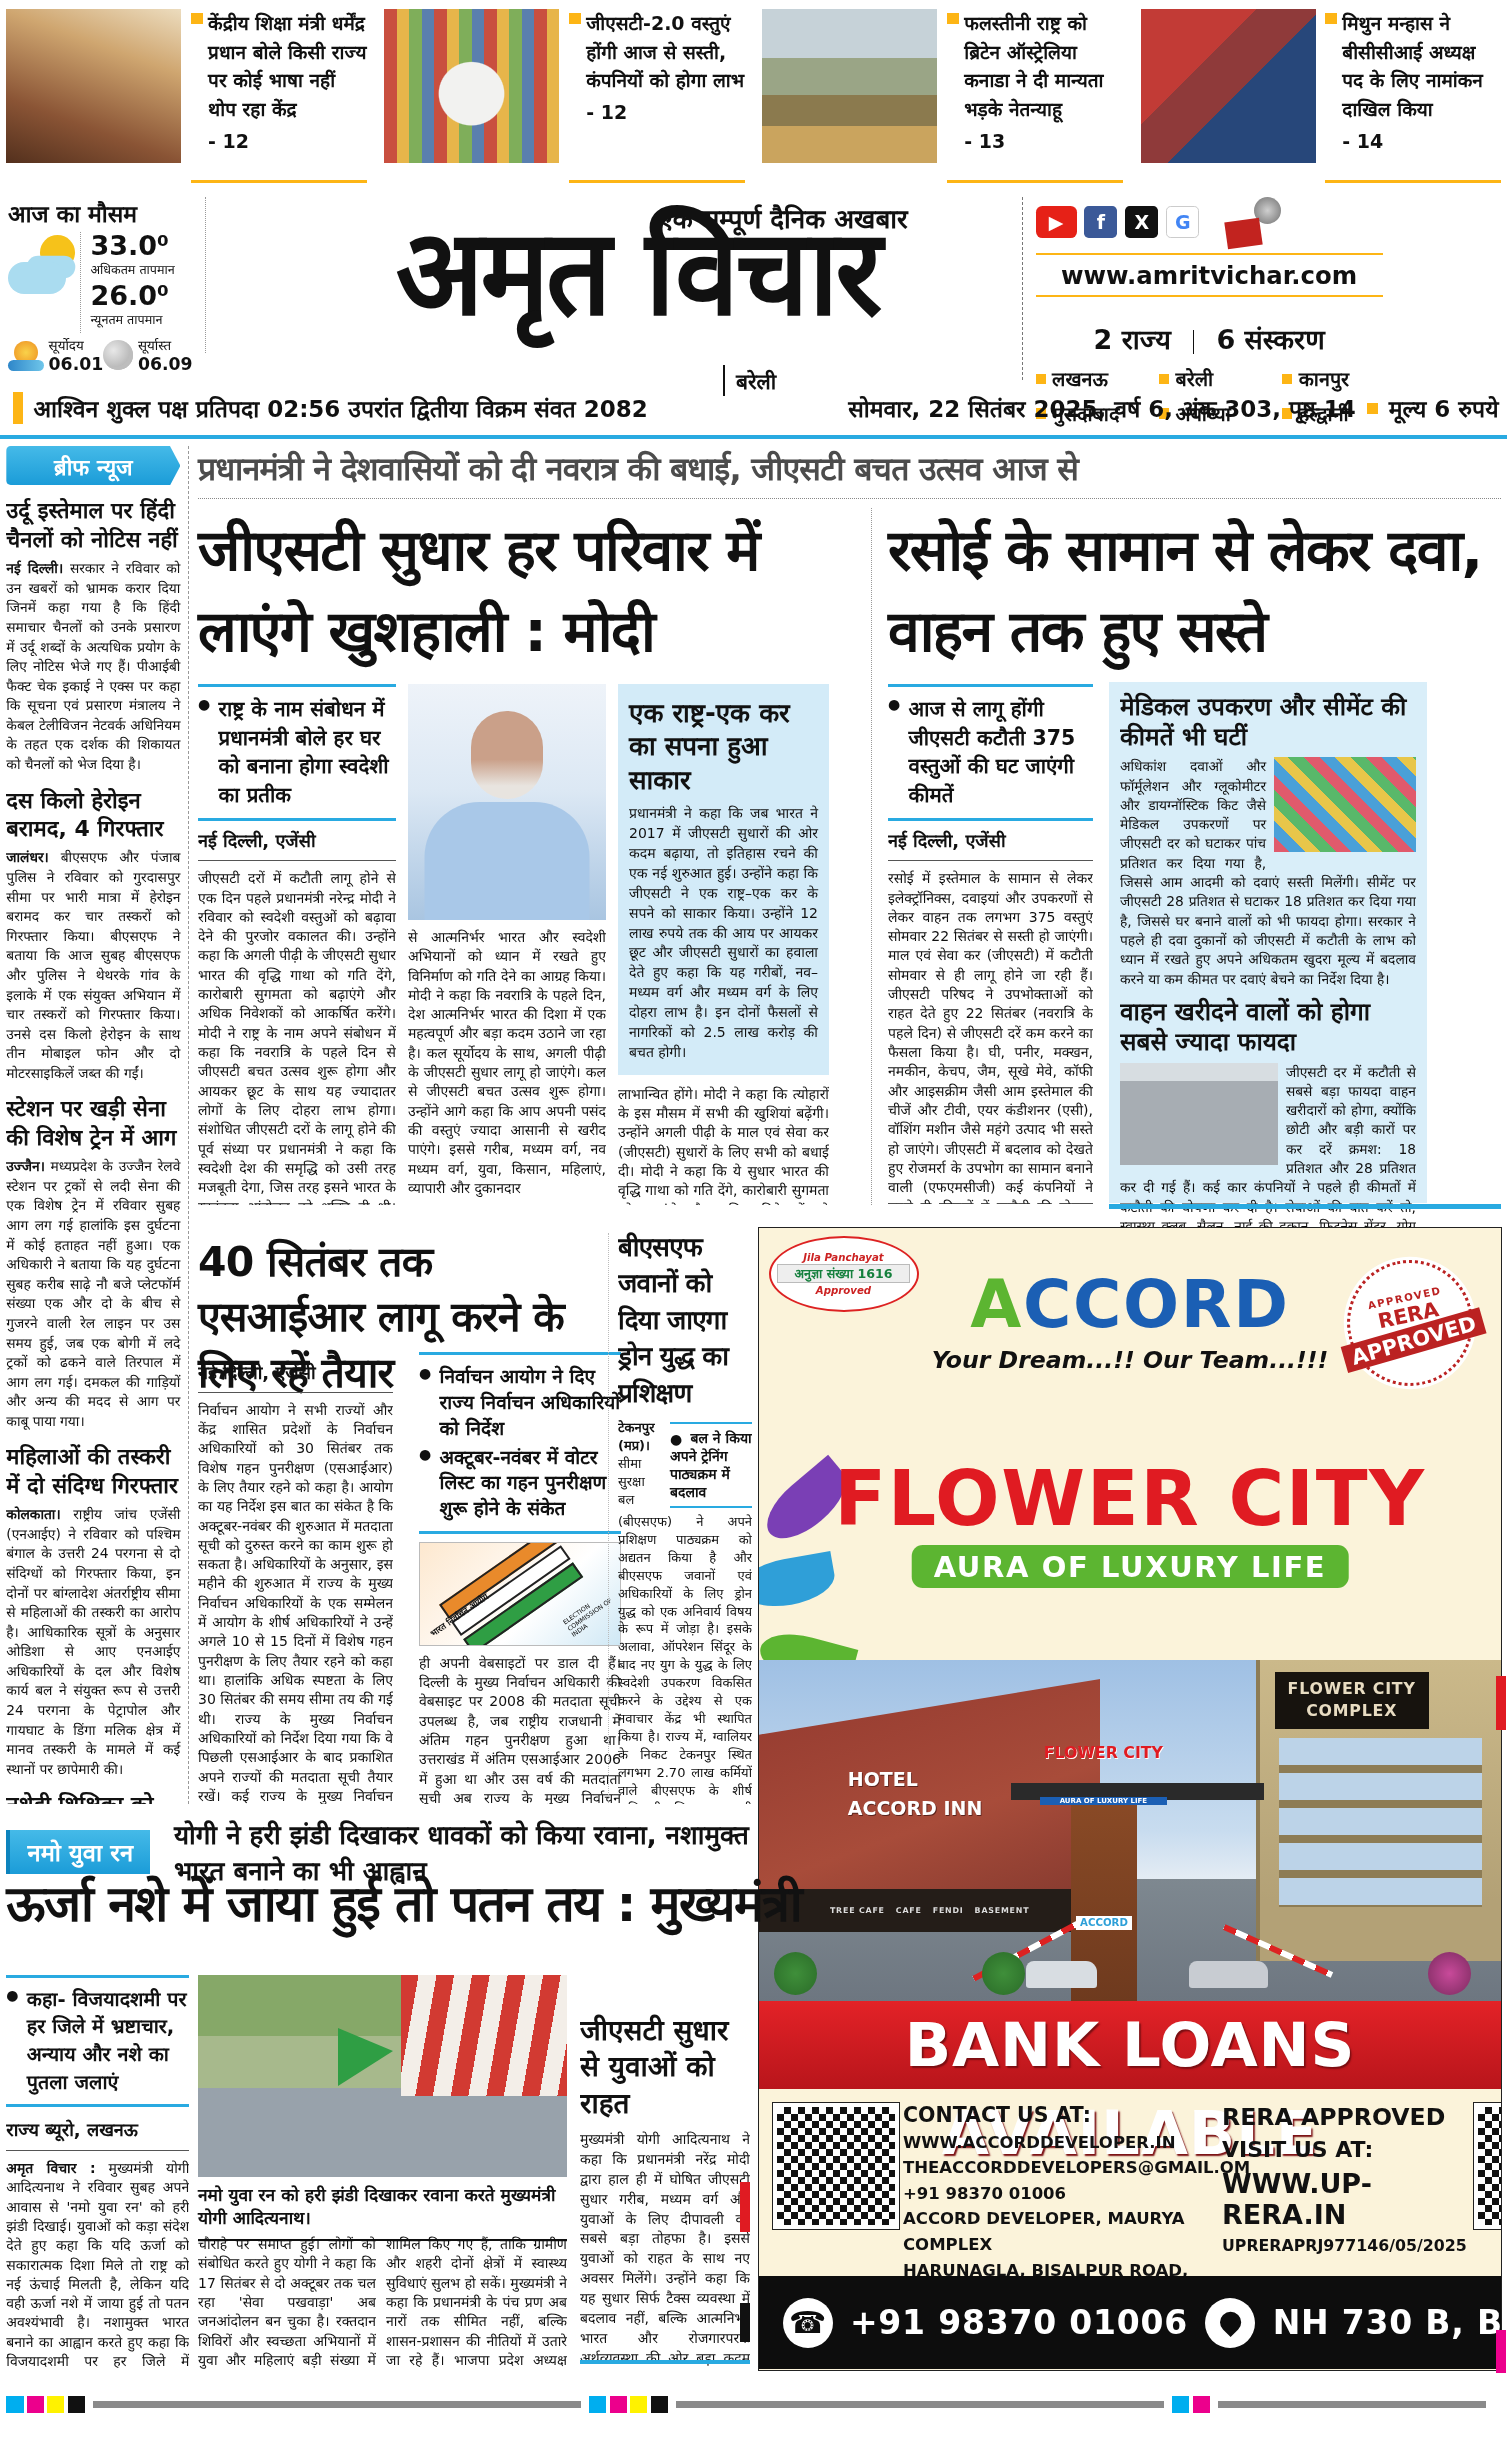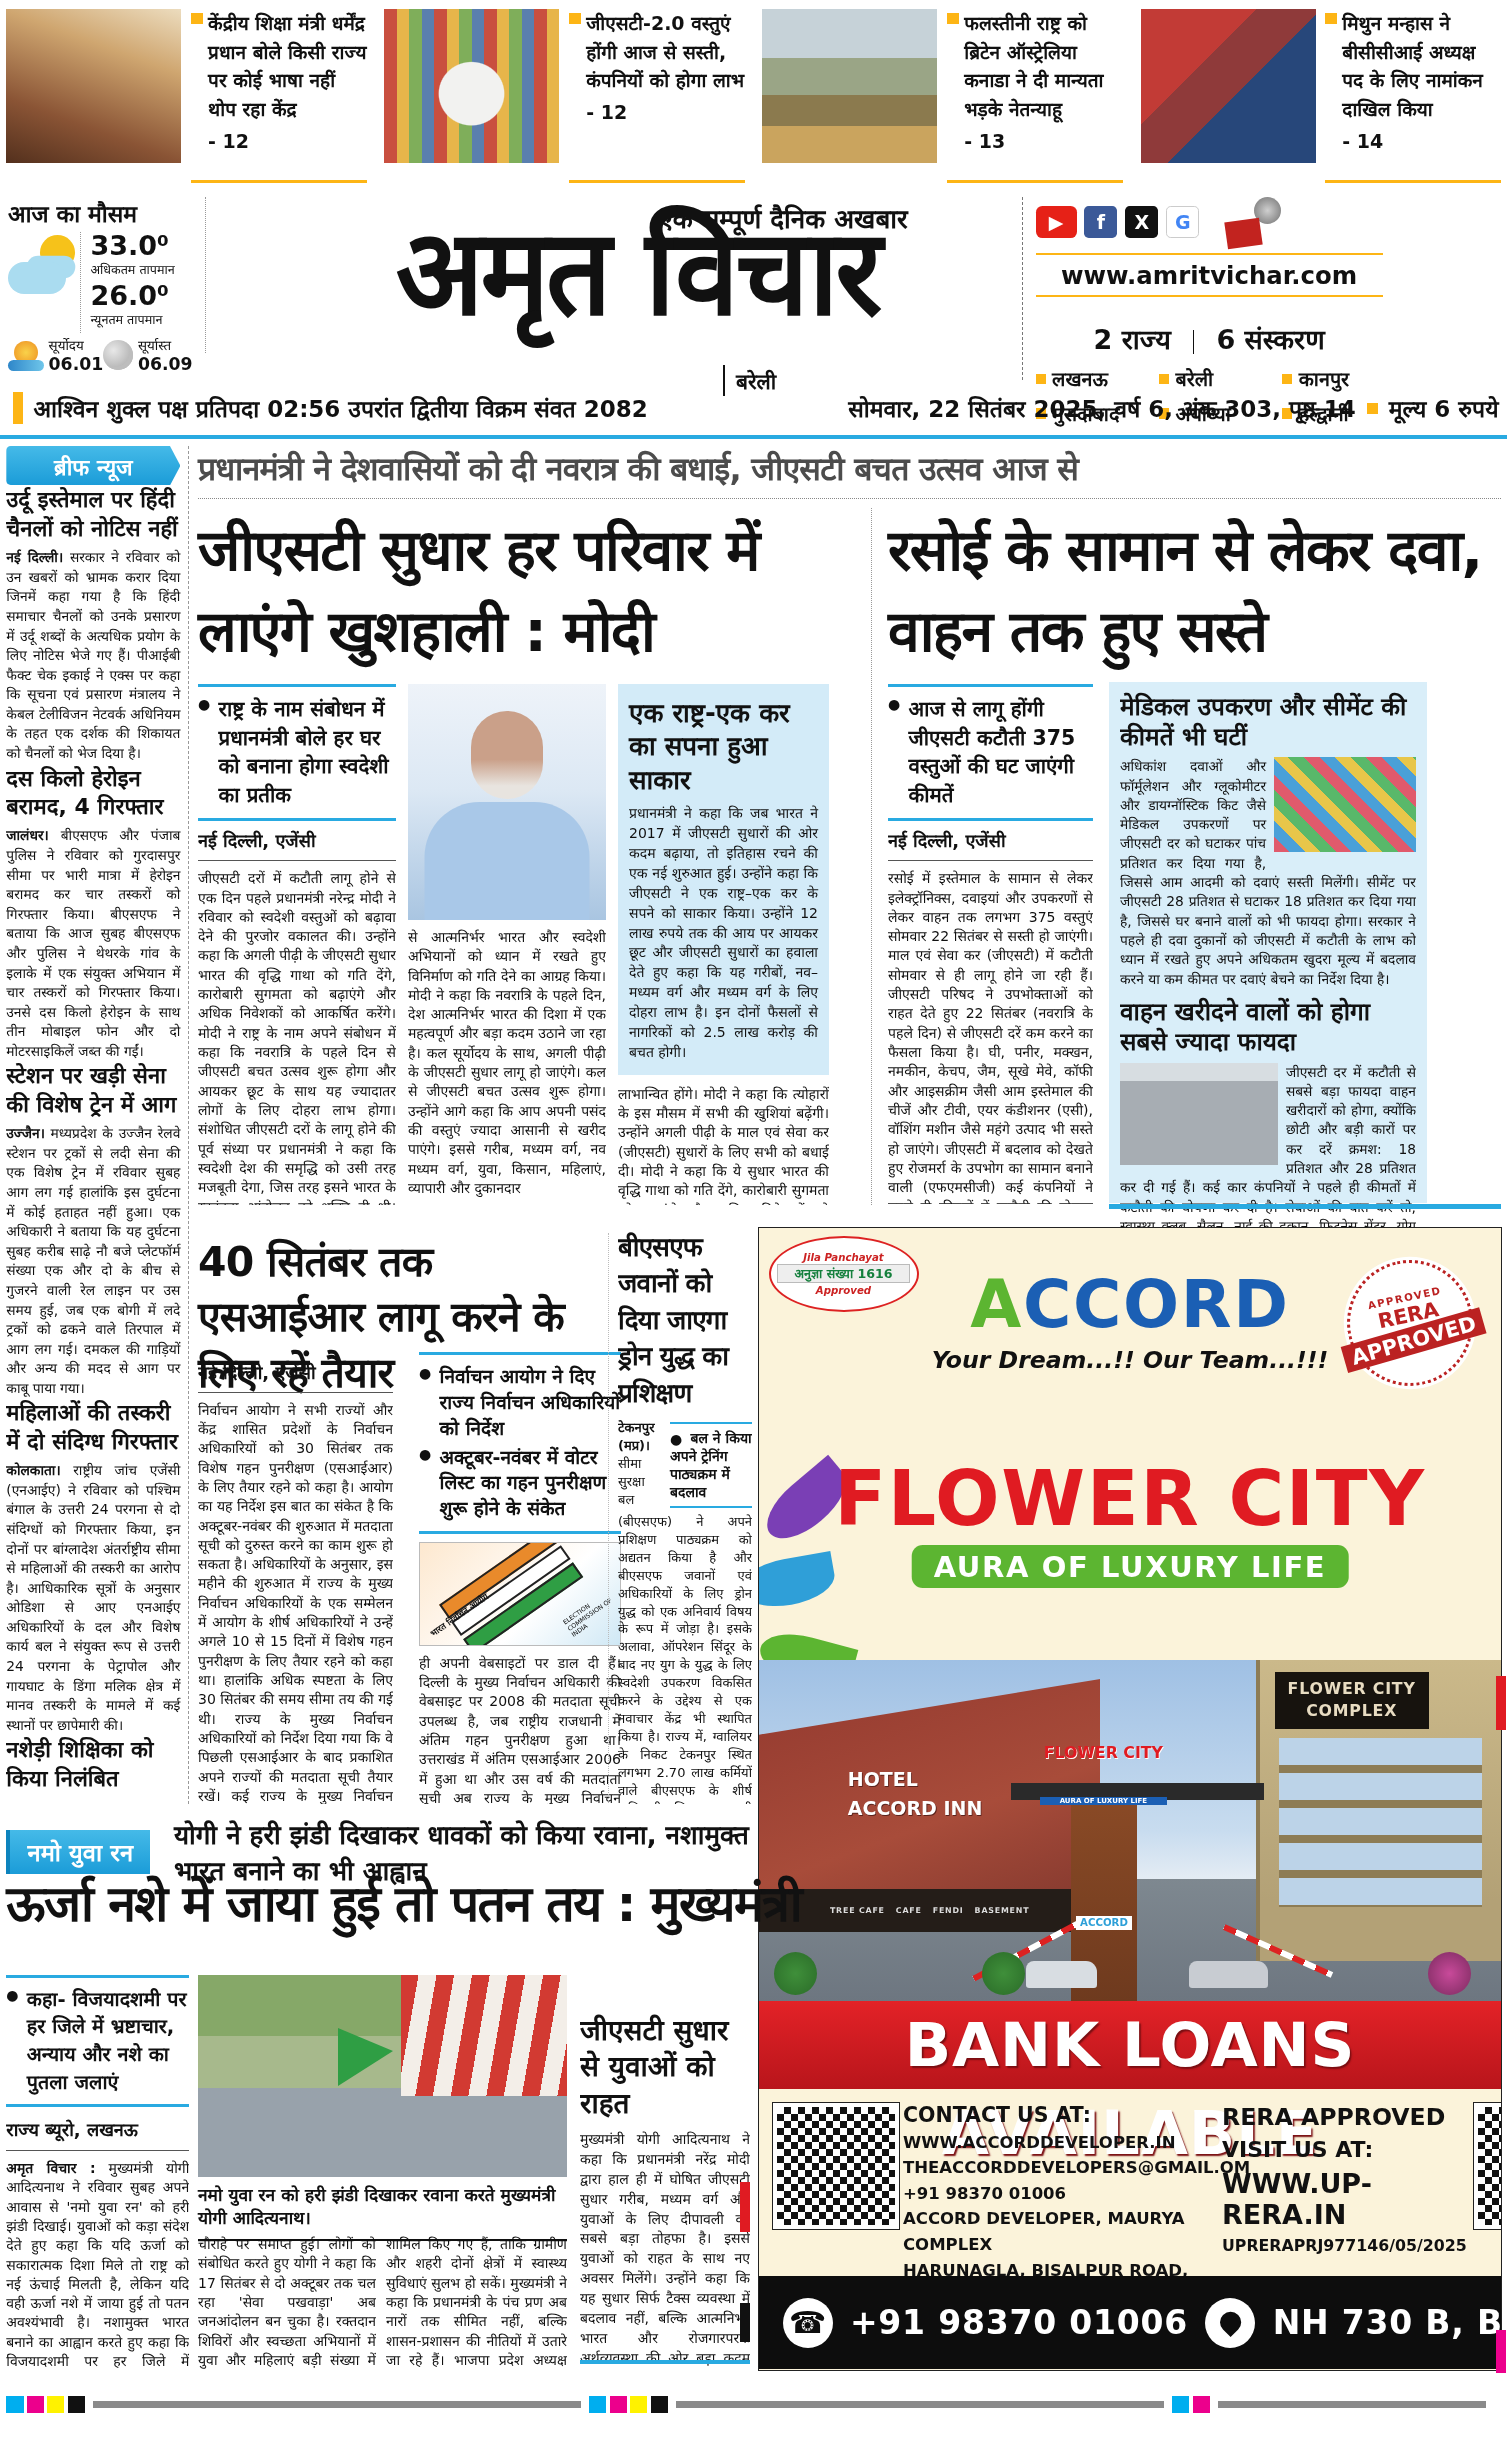--- a/index.html
+++ b/index.html
@@ -72,21 +72,21 @@
             font-size:23px;font-weight:bold}
   .dateline{position:absolute;right:9.5px;top:392px;font-size:23px;font-weight:bold;display:flex;align-items:center;gap:11px}
   .dateline .sq{width:11px;height:11px;background:var(--yellow)}
   .bluebar{position:absolute;left:0;top:435px;width:1508px;height:3.9px;background:var(--blue)}
 
   
   .briefs{position:absolute;left:6.3px;top:446px;width:183px;height:1358px;border-right:1.6px dashed #999;padding-right:7.9px;overflow:hidden}
   .briefs-tab{background:linear-gradient(180deg,#45bae8,#1b9cd8);color:#fff;font-weight:bold;font-size:22px;
               text-align:center;padding:4.7px 3.2px;clip-path:polygon(0 0,94% 0,100% 50%,94% 100%,0 100%);
               border-radius:4.7px 0 0 4.7px}
-  .brief{margin-top:1px}
+  .brief{margin-top:12px}
   .brief h3{font-size:22px;line-height:1.3;margin-bottom:4.7px}
   .brief p{font-size:13.8px;line-height:1.42;text-align:justify}
 
   
   .kicker{position:absolute;left:198px;top:446px;width:992px;font-size:32px;font-weight:bold;color:#4c4c4c;letter-spacing:-0.8px}
   .hdot{position:absolute;left:198px;top:498px;width:1303px;border-top:1.6px dotted #888}
   .lead-headline{position:absolute;left:198px;top:510px;width:682px;font-size:57px;font-weight:bold;line-height:1.42;letter-spacing:-1.6px}
   .kitchen-headline{position:absolute;left:888px;top:510px;width:613px;font-size:57px;font-weight:bold;line-height:1.42;letter-spacing:-1.6px}
   .vdot1{position:absolute;left:871px;top:508px;height:697px;border-left:1.6px dotted #999}
 

